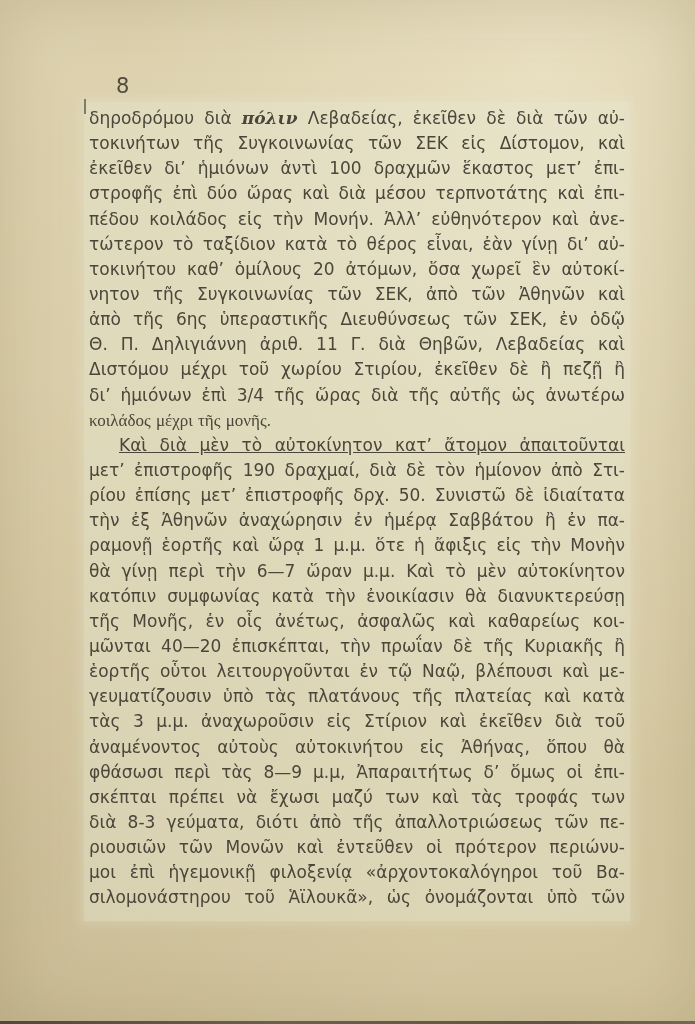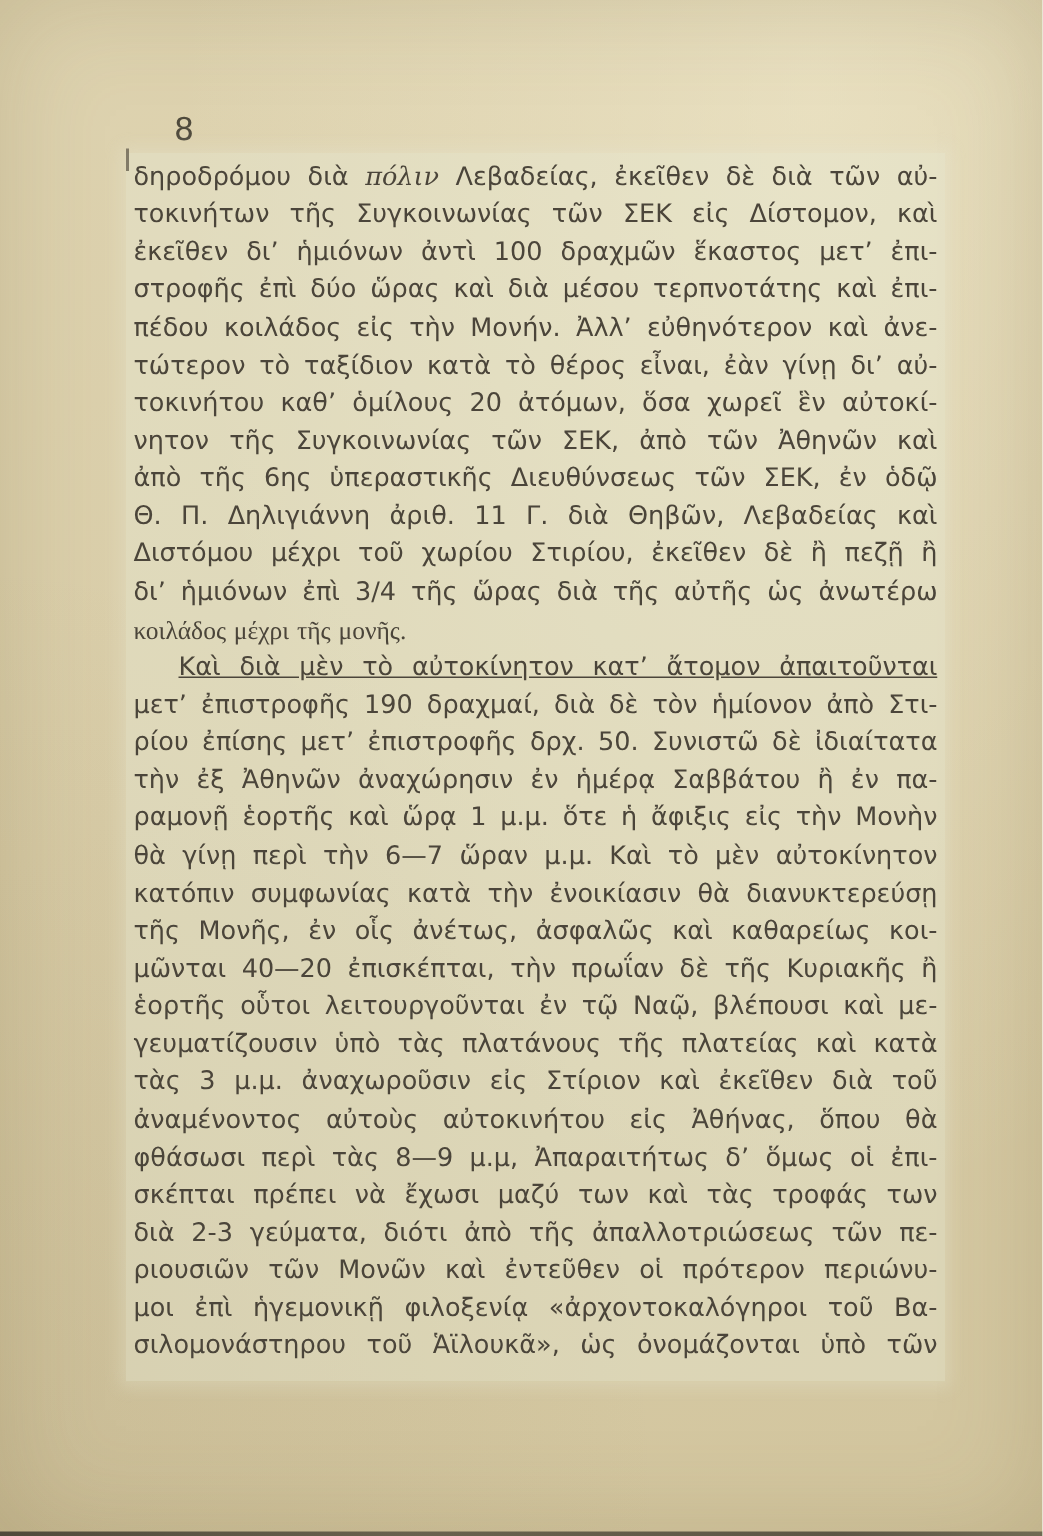--- a/index.html
+++ b/index.html
@@ -37,21 +37,21 @@
     position:absolute;left:0px;top:-3px;width:2px;height:15px;
     background:#6a6352;opacity:.8;
   }
   .line{
     height:25.15px;overflow:hidden;
     text-align:justify;text-align-last:justify;
     word-spacing:1px;
   }
   .line.indent{padding-left:30px;text-decoration:underline;}
   .line.no-just{text-align-last:left;font-family:Liberation Serif, serif;}
-  .italic{font-family:"DejaVu Serif",serif;font-style:italic;}
+  .italic{font-family:"DejaVu Serif",serif;font-style:italic;font-weight:bold;}
 </style>
 </head>
 <body>
 
 <div class="paper">
 
   <div class="page-number">8</div>
 
   <div class="text-block">
 
@@ -86,21 +86,21 @@
         <div class="line">θὰ γίνῃ περὶ τὴν 6—7 ὥραν μ.μ. Καὶ τὸ μὲν αὐτοκίνητον</div>
         <div class="line">κατόπιν συμφωνίας κατὰ τὴν ἐνοικίασιν θὰ διανυκτερεύσῃ</div>
         <div class="line">τῆς Μονῆς, ἐν οἷς ἀνέτως, ἀσφαλῶς καὶ καθαρείως κοι-</div>
         <div class="line">μῶνται 40—20 ἐπισκέπται, τὴν πρωΐαν δὲ τῆς Κυριακῆς ἢ</div>
         <div class="line">ἑορτῆς οὗτοι λειτουργοῦνται ἐν τῷ Ναῷ, βλέπουσι καὶ με-</div>
         <div class="line">γευματίζουσιν ὑπὸ τὰς πλατάνους τῆς πλατείας καὶ κατὰ</div>
         <div class="line">τὰς 3 μ.μ. ἀναχωροῦσιν εἰς Στίριον καὶ ἐκεῖθεν διὰ τοῦ</div>
         <div class="line">ἀναμένοντος αὐτοὺς αὐτοκινήτου εἰς Ἀθήνας, ὅπου θὰ</div>
         <div class="line">φθάσωσι περὶ τὰς 8—9 μ.μ, Ἀπαραιτήτως δ’ ὅμως οἱ ἐπι-</div>
         <div class="line">σκέπται πρέπει νὰ ἔχωσι μαζύ των καὶ τὰς τροφάς των</div>
-        <div class="line">διὰ 2-3 γεύματα, διότι ἀπὸ τῆς ἀπαλλοτριώσεως τῶν πε-</div>
+        <div class="line">διὰ 8-3 γεύματα, διότι ἀπὸ τῆς ἀπαλλοτριώσεως τῶν πε-</div>
         <div class="line">ριουσιῶν τῶν Μονῶν καὶ ἐντεῦθεν οἱ πρότερον περιώνυ-</div>
         <div class="line">μοι ἐπὶ ἡγεμονικῇ φιλοξενίᾳ «ἀρχοντοκαλόγηροι τοῦ Βα-</div>
         <div class="line">σιλομονάστηρου τοῦ Ἁϊλουκᾶ», ὡς ὀνομάζονται ὑπὸ τῶν</div>
       </div>
 
   </div>
 
   <div class="bottom-edge"></div>
 </div>
 

